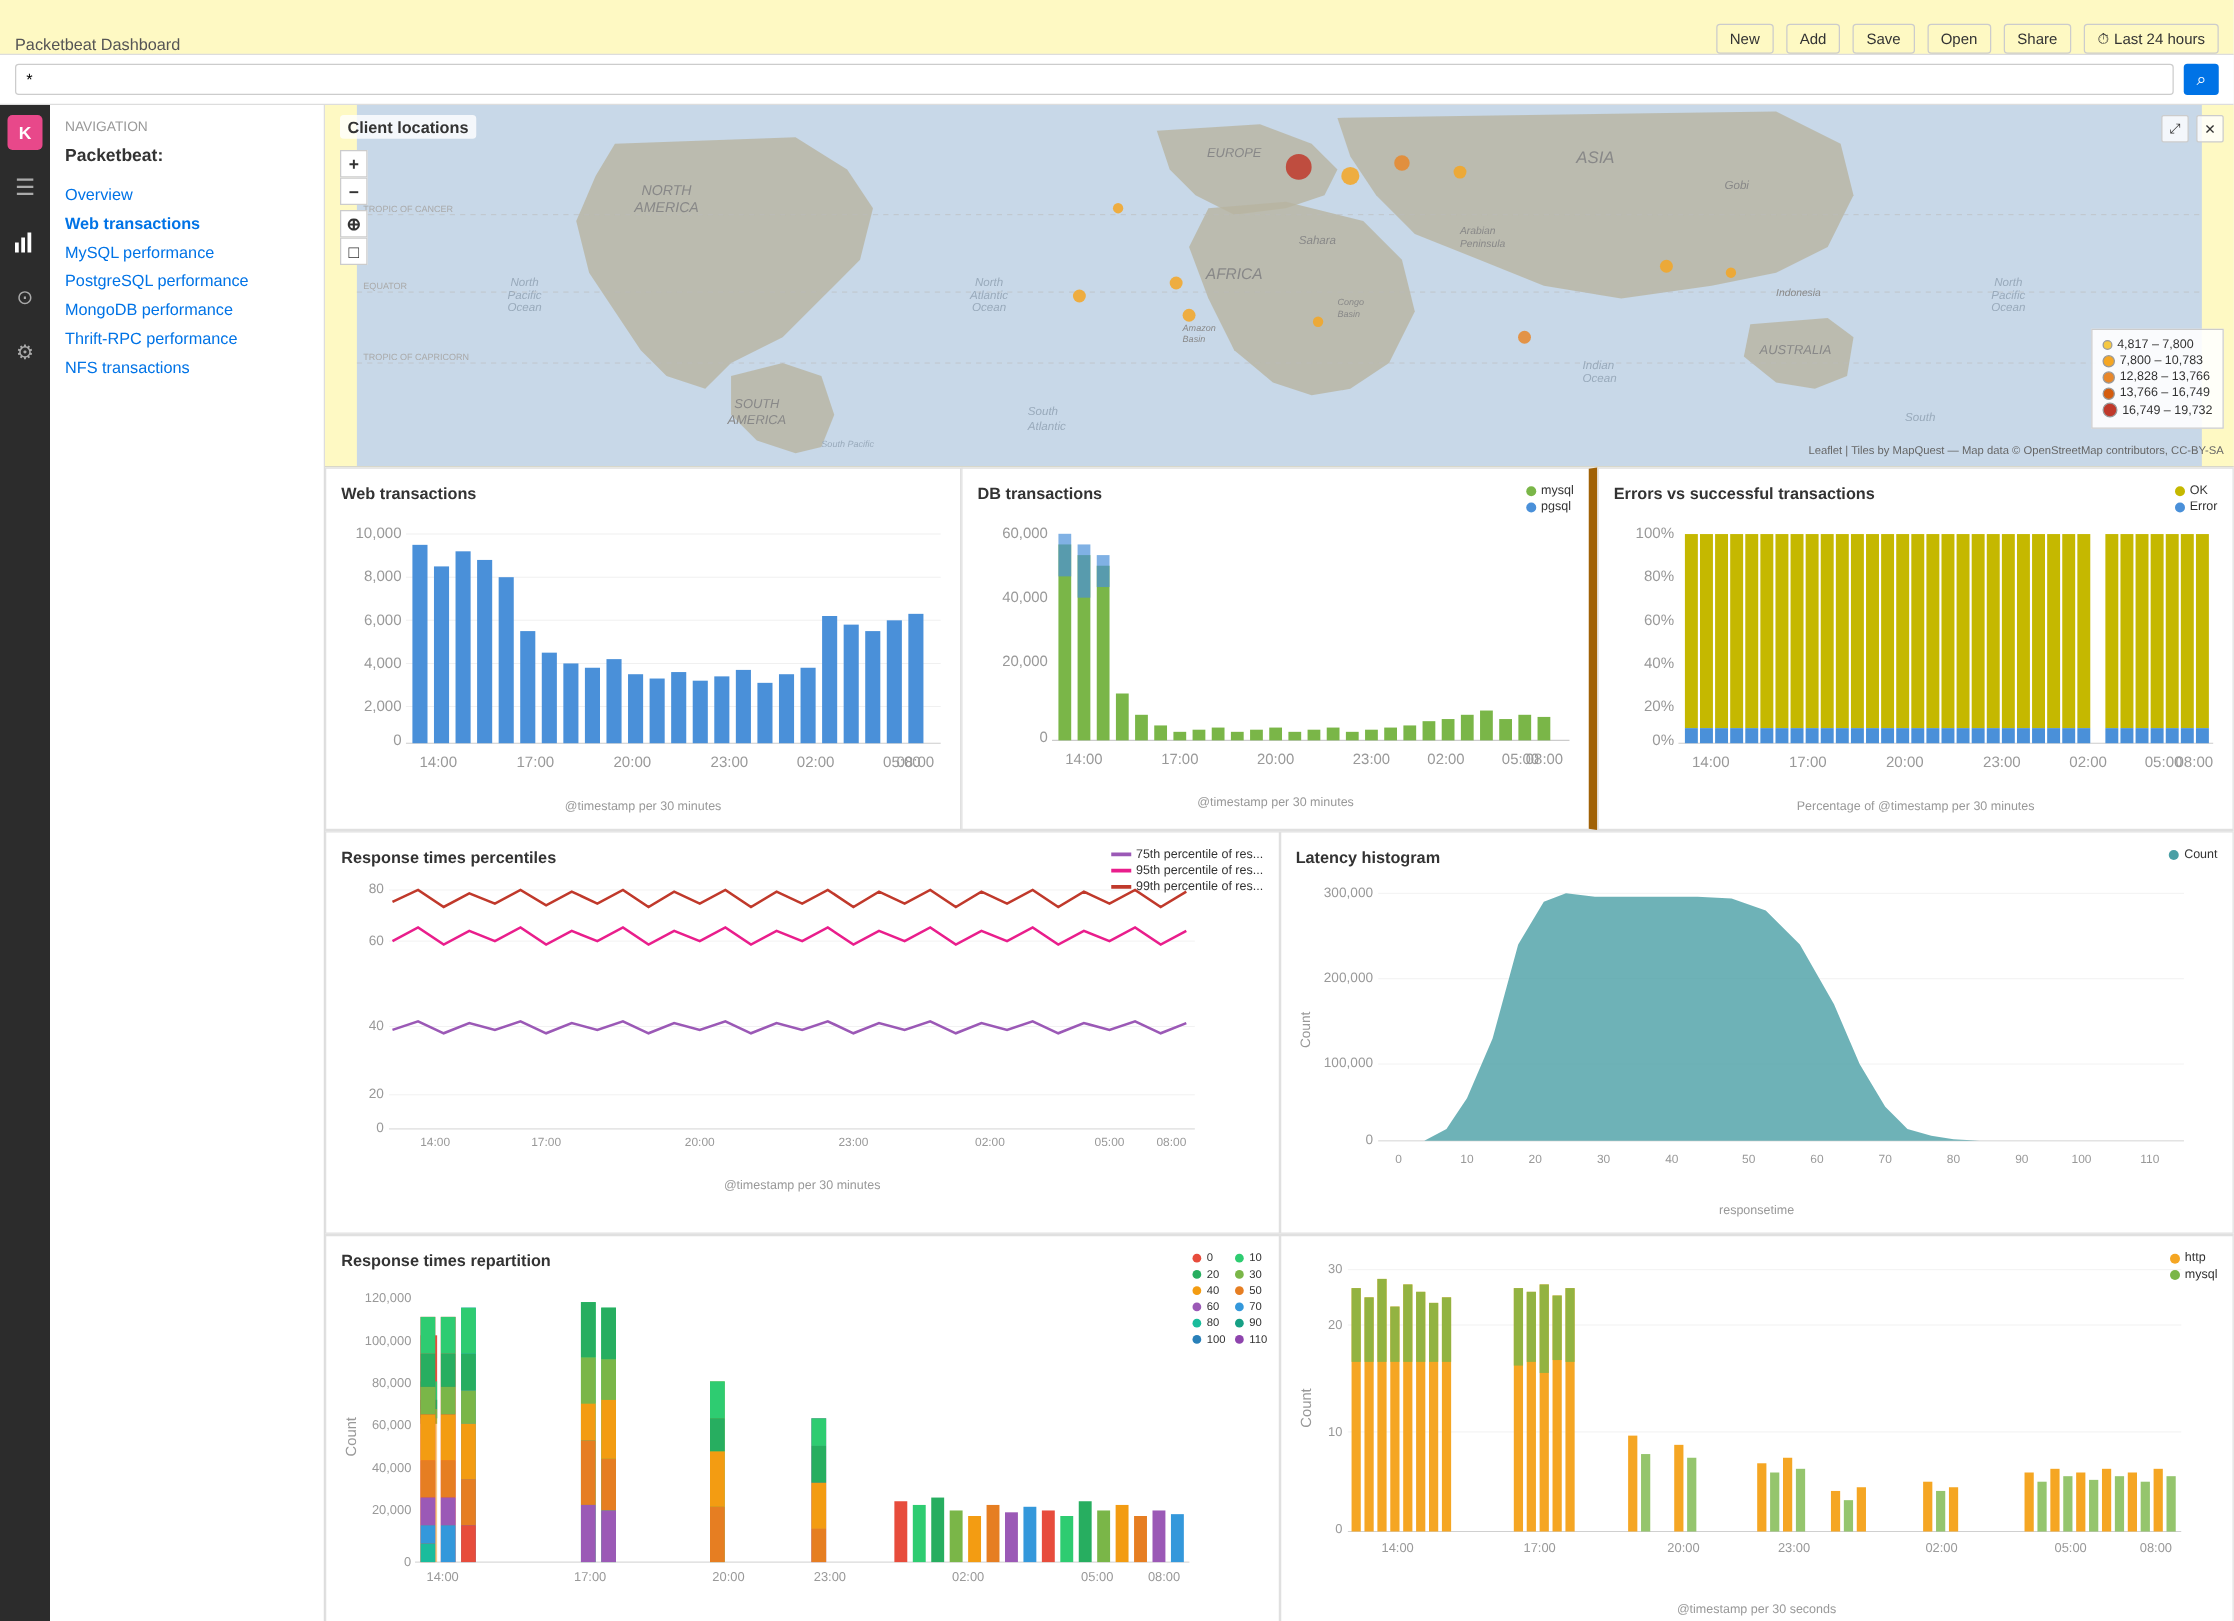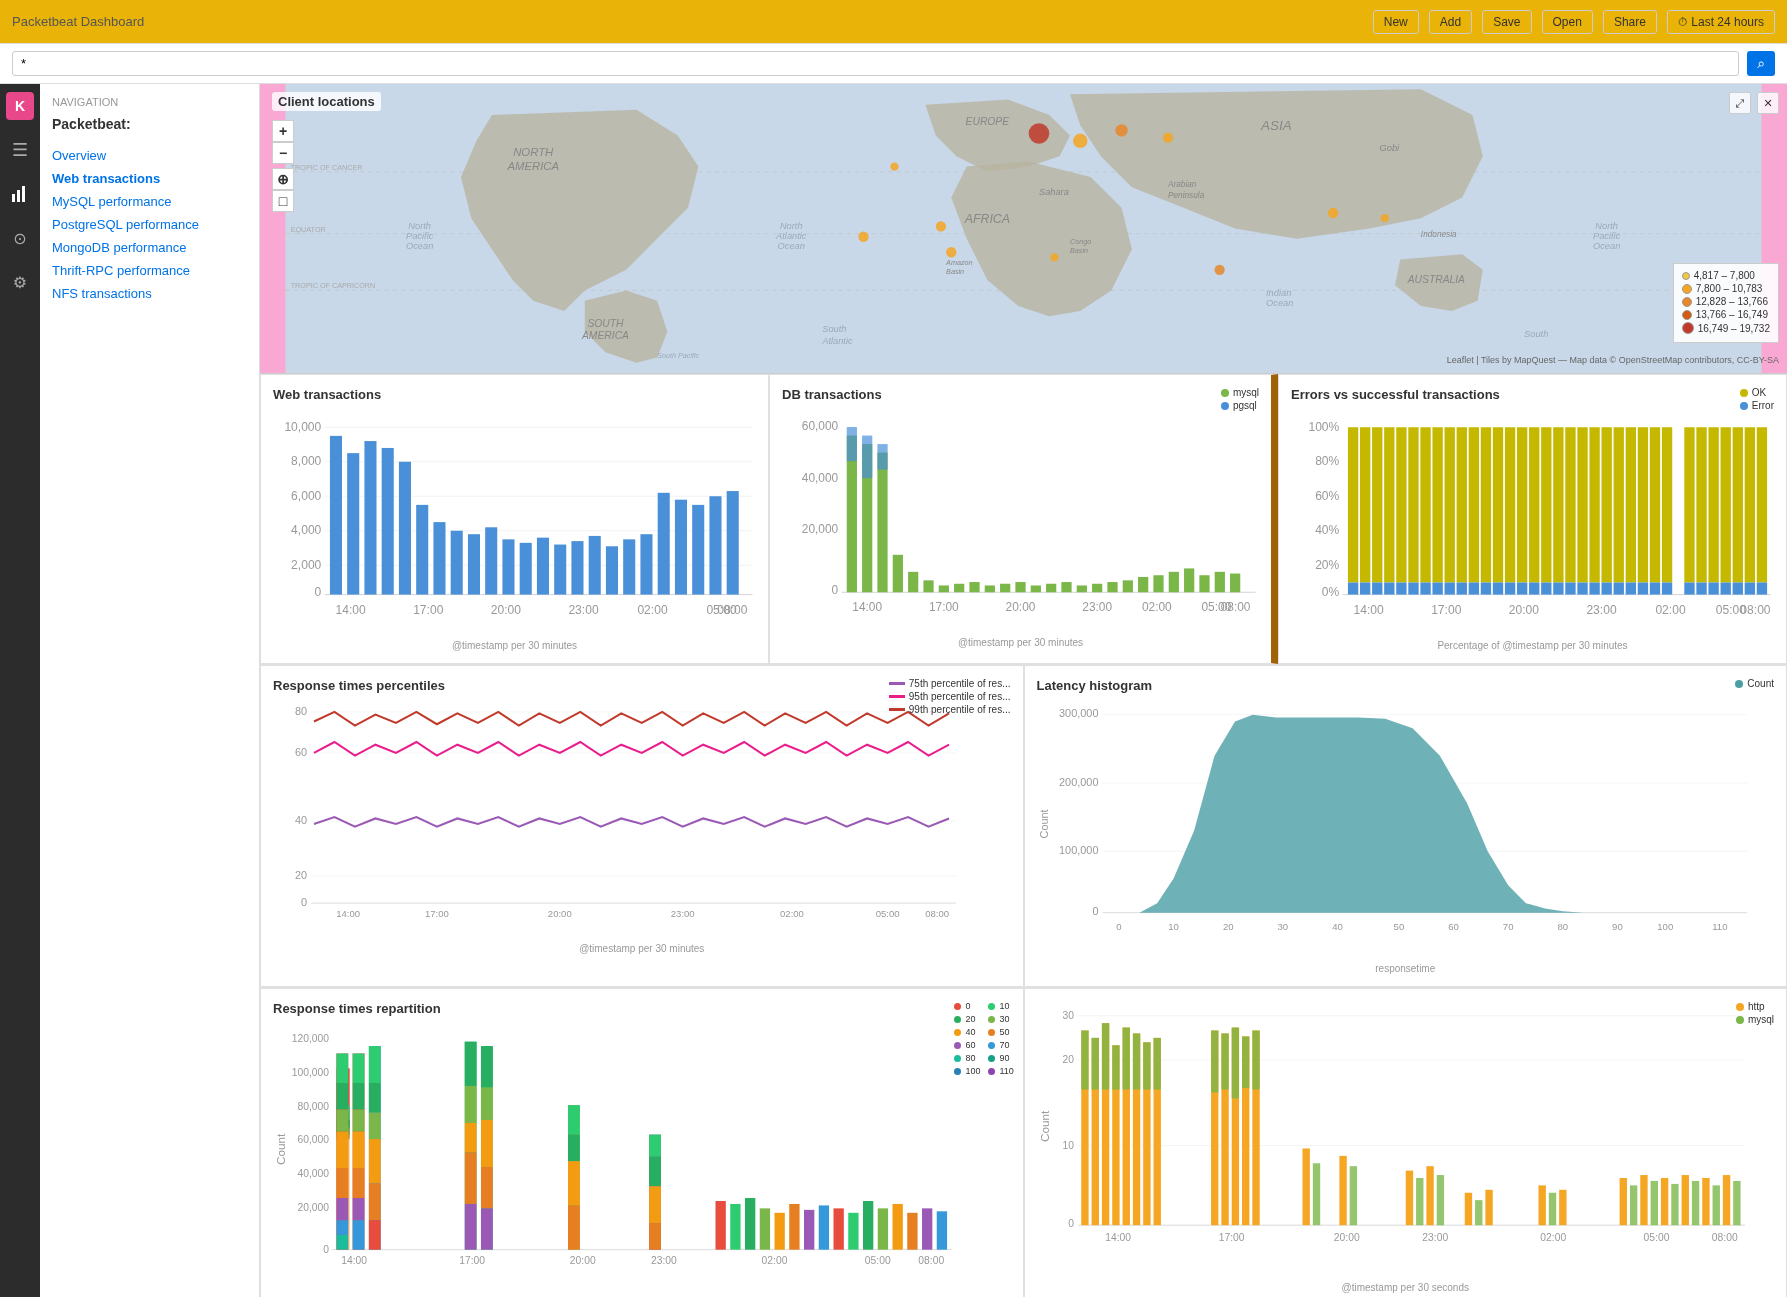--- a/index.html
+++ b/index.html
@@ -1,19 +1,19 @@
 <!DOCTYPE html>
 <html><head>
   <meta charset="utf-8">
   <style>
     * { box-sizing: border-box; margin: 0; padding: 0; }
     body { font-family: Arial, sans-serif; font-size: 12px; background: #f5f5f5; color: #333; display: flex; flex-direction: column; height: 1297px; width: 1787px; overflow: hidden; }
 
     
-    .top-bar { background: #eab308; border-bottom: 1px solid #ddd; display: flex; align-items: center; height: 44px; padding: 0 12px; gap: 12px; }
+    .top-bar { background: #fef9c3; border-bottom: 1px solid #ddd; display: flex; align-items: flex-end; height: 44px; padding: 0 12px; gap: 12px; }
     .top-bar-title { font-size: 13px; color: #555; flex: 1; }
     .top-bar-actions { display: flex; gap: 10px; align-items: center; }
     .top-bar-btn { background: none; border: 1px solid #ccc; padding: 4px 10px; border-radius: 3px; cursor: pointer; font-size: 12px; color: #333; }
     .time-btn { display: flex; align-items: center; gap: 4px; background: none; border: 1px solid #ccc; padding: 4px 10px; border-radius: 3px; cursor: pointer; font-size: 12px; color: #333; }
 
     
     .search-bar { background: #fff; border-bottom: 1px solid #ddd; display: flex; align-items: center; padding: 6px 12px; gap: 8px; height: 40px; }
     .search-input { flex: 1; border: 1px solid #ccc; padding: 4px 8px; border-radius: 3px; font-size: 13px; }
     .search-btn { background: #0073e6; border: none; padding: 4px 10px; border-radius: 3px; cursor: pointer; color: #fff; font-size: 14px; }
 
@@ -30,21 +30,21 @@
     .left-nav { width: 220px; background: #fff; border-right: 1px solid #ddd; padding: 12px; overflow-y: auto; }
     .left-nav-label { font-size: 11px; color: #999; text-transform: uppercase; margin-bottom: 8px; }
     .left-nav-section { font-size: 14px; font-weight: bold; margin-bottom: 12px; color: #333; }
     .left-nav-link { display: block; padding: 4px 0; font-size: 13px; color: #0073e6; cursor: pointer; text-decoration: none; }
     .left-nav-link.active { color: #0073e6; font-weight: 600; }
 
     
     .content { flex: 1; overflow-y: auto; display: flex; flex-direction: column; }
 
     
-    .map-section { position: relative; height: 290px; background: #f9a8d4; border-bottom: 1px solid #ccc; flex-shrink: 0; }
+    .map-section { position: relative; height: 290px; background: #fef9c3; border-bottom: 1px solid #ccc; flex-shrink: 0; }
     .map-title { position: absolute; top: 8px; left: 12px; font-size: 13px; font-weight: 600; color: #333; background: rgba(255,255,255,0.8); padding: 2px 6px; border-radius: 3px; z-index: 10; }
     .map-controls { position: absolute; top: 8px; right: 8px; display: flex; gap: 6px; z-index: 10; }
     .map-ctrl-btn { background: rgba(255,255,255,0.8); border: 1px solid #ccc; width: 22px; height: 22px; display: flex; align-items: center; justify-content: center; cursor: pointer; font-size: 11px; border-radius: 2px; }
     .map-zoom-btns { position: absolute; top: 8px; left: 12px; display: flex; flex-direction: column; z-index: 10; margin-top: 28px; }
     .map-zoom-btn { background: #fff; border: 1px solid #ccc; width: 22px; height: 22px; display: flex; align-items: center; justify-content: center; cursor: pointer; font-size: 14px; font-weight: bold; }
     .chart-panel { background: #fff; border: 1px solid #e0e0e0; padding: 12px; position: relative; }
     .chart-title { font-size: 13px; font-weight: 600; color: #333; margin-bottom: 8px; }
     .chart-subtitle { font-size: 10px; color: #999; text-align: center; margin-top: 20px; }
 
     

